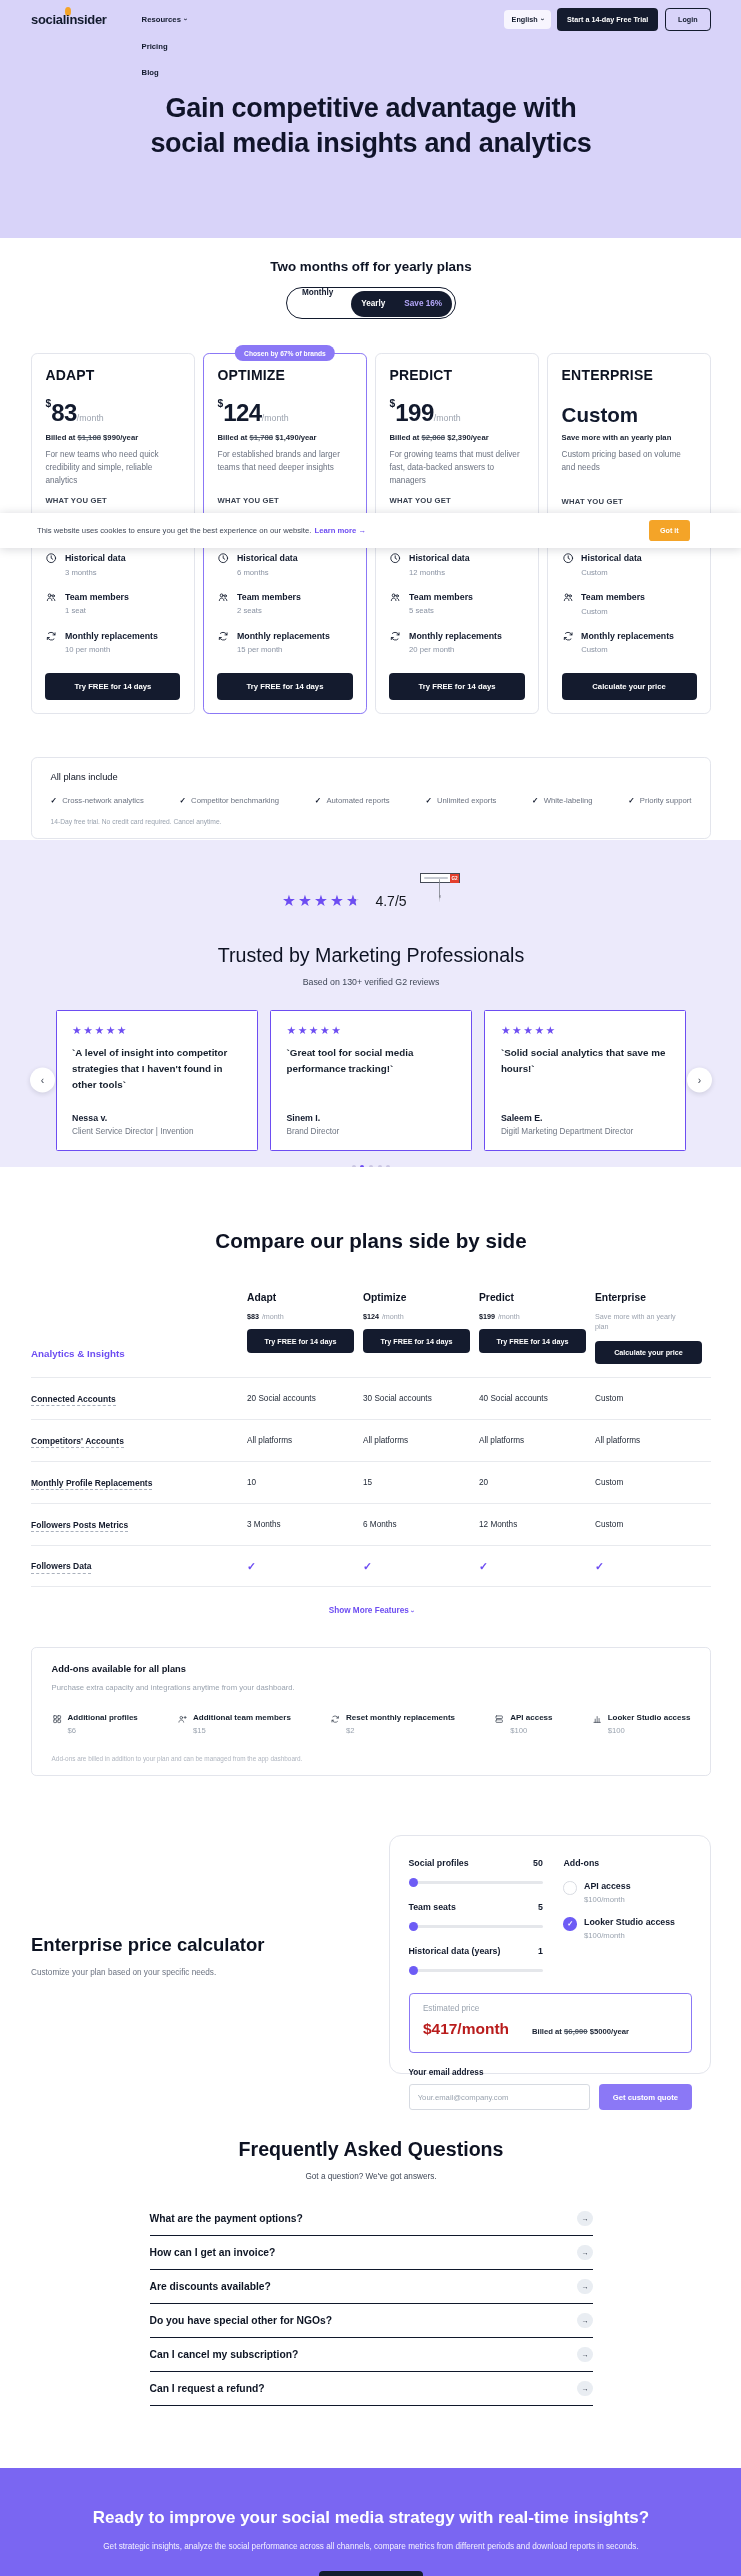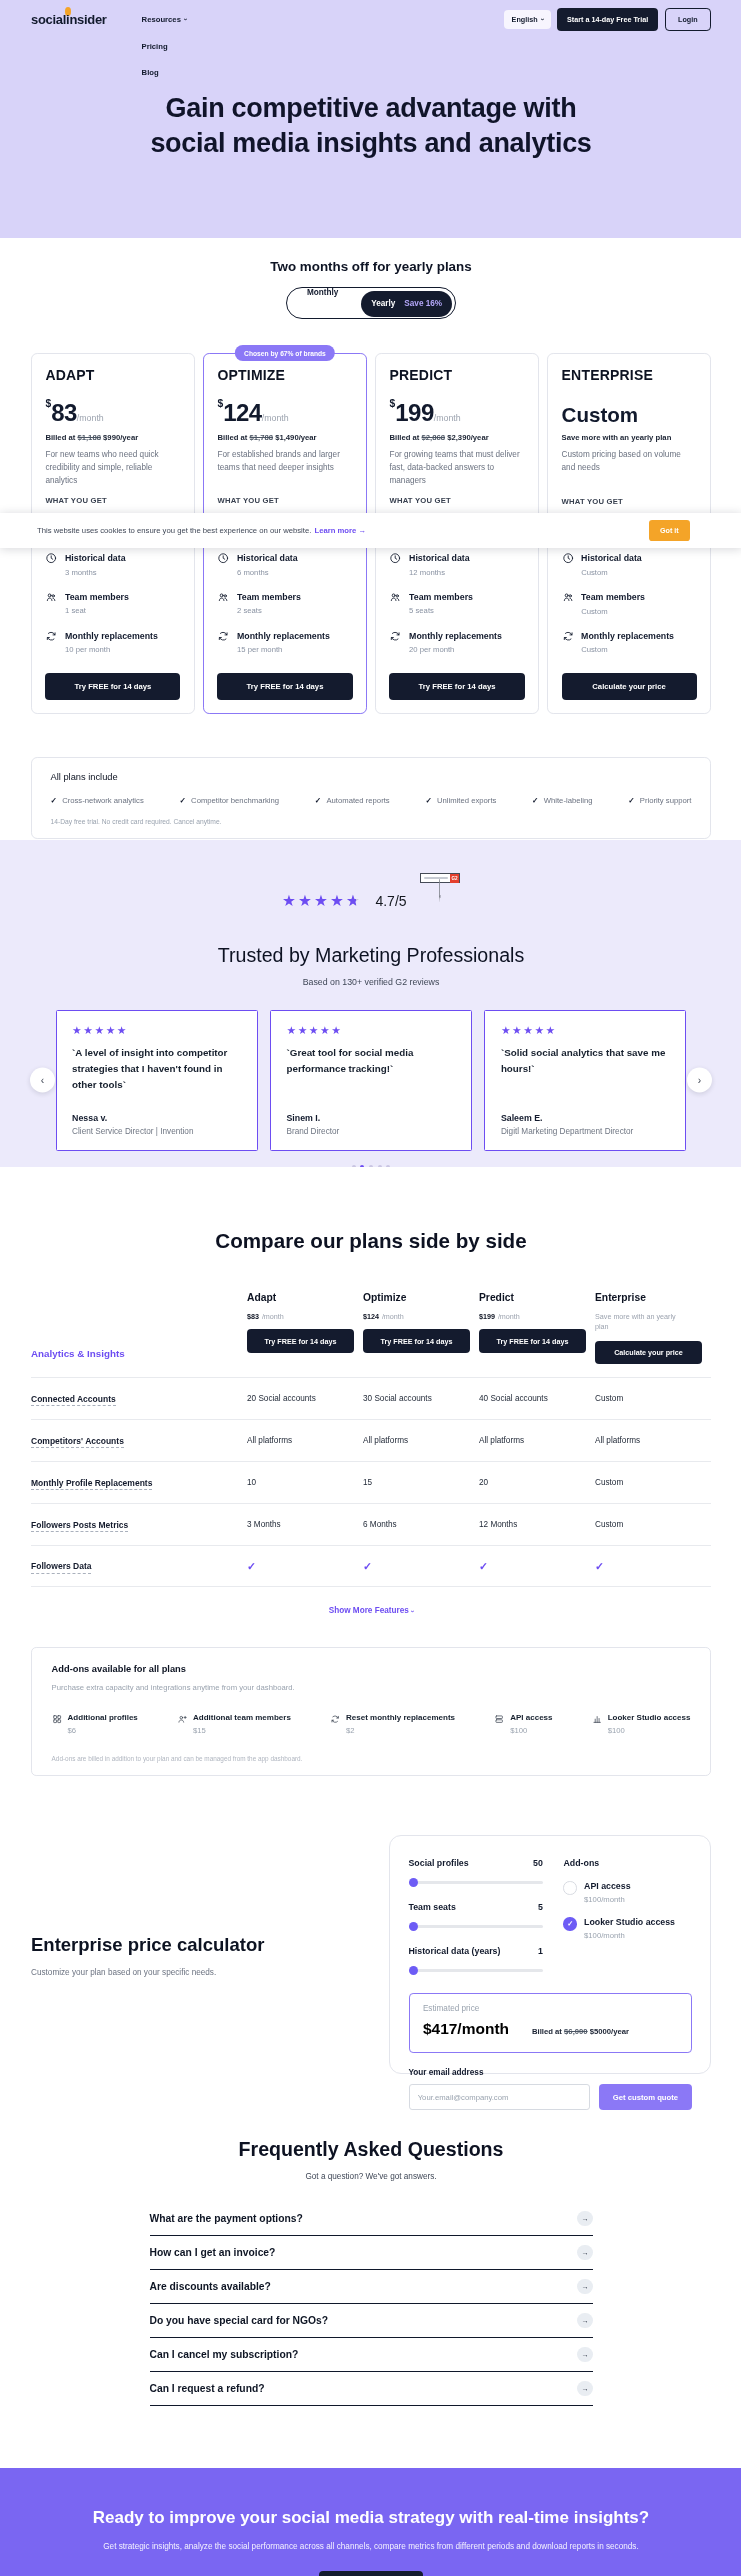--- a/index.html
+++ b/index.html
@@ -21,21 +21,21 @@
   .lang-btn { background:#f7f5fe; border-radius:4.1px; padding:5.2px 7.2px; font-size:7.2px; font-weight:600; display:flex; gap:3.6px; align-items:center; }
   .btn-dark { background:#141b2e; color:#fff; border-radius:4.1px; padding:6.7px 10.3px; font-size:7.2px; font-weight:700; text-align:center; }
   .btn-outline { border:0.5px solid #121a2d; border-radius:4.1px; padding:6.2px 12.4px; font-size:7.2px; font-weight:600; }
   .hero-title { text-align:center; margin-top:52px; font-size:27px; line-height:1.3; font-weight:800; color:#10142a; letter-spacing:-0.3px; }
 
   
   .sec-a { height:602px; padding-top:20.6px; }
   .billing-h { text-align:center; font-size:13.4px; font-weight:800; color:#0e1424; }
   .toggle { width:170px; height:32px; margin:13.4px auto 0; background:#fff; border:0.8px solid #121a2d; border-radius:515px; display:flex; align-items:flex-start; }
   .toggle-monthly { flex:1; text-align:center; font-size:8.2px; font-weight:600; color:#121a2d; }
-  .toggle-yearly { background:#141b2e; color:#fff; height:26px; margin:2.6px; border-radius:515px; display:flex; align-items:center; gap:9px; padding:0 10.3px; font-size:8.2px; font-weight:700; }
+  .toggle-yearly { background:#141b2e; color:#fff; height:26px; margin:2.6px; border-radius:515px; display:flex; align-items:center; gap:19px; padding:0 10.3px; font-size:8.2px; font-weight:700; }
   .toggle-save { color:#b4a7fa; font-weight:600; }
   .plans { display:grid; grid-template-columns:repeat(4,1fr); gap:8.2px; padding:0 31px; margin-top:34px; }
   .plan { position:relative; border:0.5px solid #e3e5ec; border-radius:6.2px; background:#fff; height:361px; padding:13.4px; display:flex; flex-direction:column; }
   .plan.featured { border:0.8px solid #8b78f6; }
   .plan-badge { position:absolute; top:-8.8px; left:50%; transform:translateX(-50%); background:#8b78f6; color:#fff; font-size:6.7px; font-weight:700; padding:4.6px 9.3px; border-radius:515px; white-space:nowrap; }
   .plan-name { font-size:14px; font-weight:800; letter-spacing:0.2px; color:#0d1322; }
   .plan-price { margin-top:14.4px; height:30px; }
   .plan-price sup { font-size:10.3px; font-weight:800; vertical-align:14.4px; }
   .price-num { font-size:24px; font-weight:800; letter-spacing:-0.5px; }
   .price-period { font-size:8.8px; color:#9ca3af; font-weight:500; }
@@ -133,21 +133,21 @@
   .sl-thumb { position:absolute; left:0; top:-3.1px; width:9.3px; height:9.3px; border-radius:50%; background:#6d5cf5; }
   .co-title { font-size:8.8px; font-weight:700; }
   .co-item { margin-top:13.4px; display:flex; gap:7.2px; }
   .co-circle { width:13.4px; height:13.4px; border-radius:50%; border:1px solid #d8dbe2; flex:0 0 auto; }
   .co-circle.checked { border:none; background:#6d5cf5; color:#fff; display:flex; align-items:center; justify-content:center; font-size:7.2px; font-weight:700; }
   .co-label { font-size:8.8px; font-weight:700; color:#121a2d; }
   .co-price { margin-top:3.6px; font-size:7.7px; color:#9aa3af; }
   .est-box { margin-top:3.1px; border:0.8px solid #8b78f6; border-radius:4.1px; padding:10.3px 13.4px 13.4px; }
   .est-label { font-size:8.2px; color:#9aa3af; }
   .est-row { margin-top:7.2px; display:flex; align-items:baseline; gap:23px; }
-  .est-price { font-size:15.5px; font-weight:700; color:#000000; }
+  .est-price { font-size:15.5px; font-weight:700; color:#b91c1c; }
   .est-billed { font-size:7.7px; font-weight:700; color:#1a2232; }
   .est-billed .strike { text-decoration:line-through; color:#4b5563; }
   .email-label { margin-top:15.5px; font-size:8.2px; font-weight:800; }
   .email-row { margin-top:7.2px; display:flex; gap:9.3px; }
   .email-input { flex:1; height:26px; border:0.5px solid #d6dae1; border-radius:3.1px; padding:0 8.2px; font-size:7.7px; color:#394150; font-family:"Liberation Sans",sans-serif; }
   .email-input::placeholder { color:#9aa3af; }
   .btn-purple { background:#8b78f6; color:#fff; border:none; border-radius:4.1px; padding:0 13.4px; font-size:7.7px; font-weight:700; height:26px; }
 
   
   .faq { margin-top:64px; }
@@ -703,21 +703,21 @@
           </div>
         <div class="faq-item">
             <span class="faq-q">How can I get an invoice?</span>
             <span class="faq-arrow">→</span>
           </div>
         <div class="faq-item">
             <span class="faq-q">Are discounts available?</span>
             <span class="faq-arrow">→</span>
           </div>
         <div class="faq-item">
-            <span class="faq-q">Do you have special card for NGOs?</span>
+            <span class="faq-q">Do you have special other for NGOs?</span>
             <span class="faq-arrow">→</span>
           </div>
         <div class="faq-item">
             <span class="faq-q">Can I cancel my subscription?</span>
             <span class="faq-arrow">→</span>
           </div>
         <div class="faq-item">
             <span class="faq-q">Can I request a refund?</span>
             <span class="faq-arrow">→</span>
           </div>

